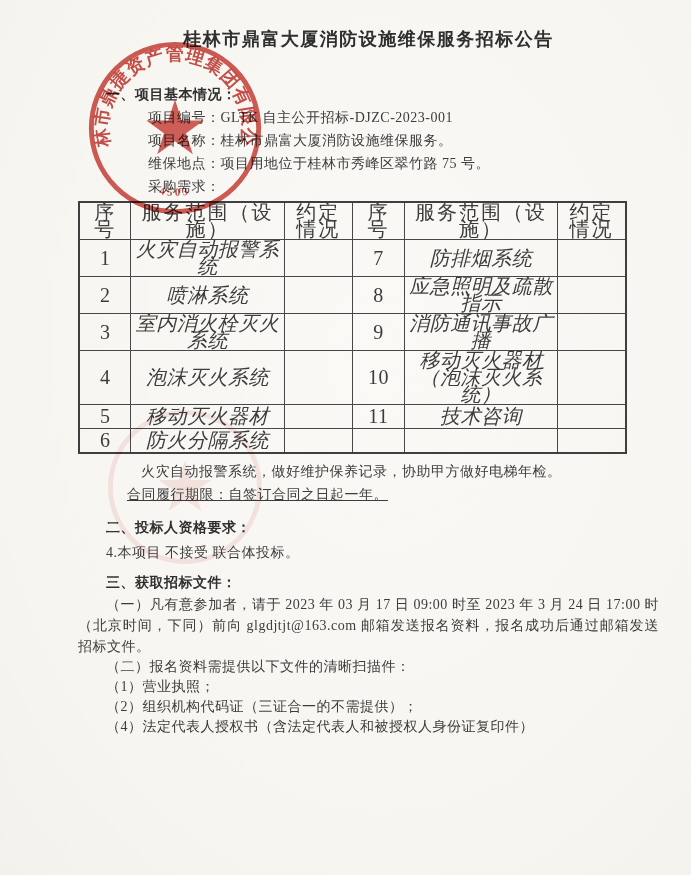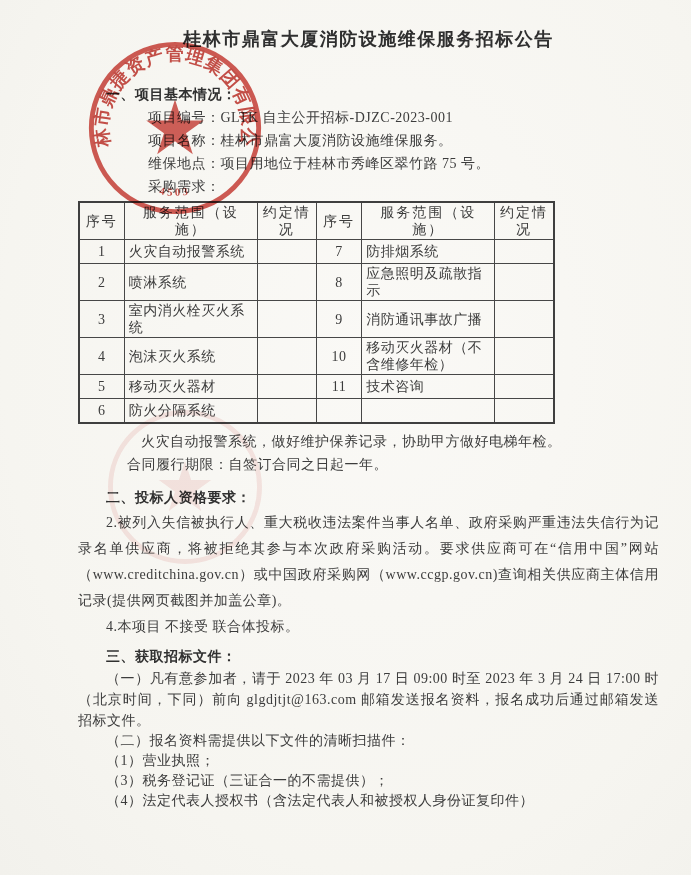--- a/index.html
+++ b/index.html
@@ -18,46 +18,46 @@
     padding:28px 32px 0 78px;
   }
   .title {
     margin:0; text-align:center;
     font-size:18px; font-weight:bold; color:#2f2f2f;
     letter-spacing:1.5px; line-height:22px;
   }
   p { margin:0; line-height:23px; text-align:justify; }
   .h { font-weight:bold; color:#303030; text-indent:2em; }
   .ind2 { text-indent:2em; }
-  .ind35 { text-indent:3.5em; }
+  .ind35 { text-indent:3.5em;text-decoration:underline; }
   .ind45 { text-indent:4.5em; }
   .ind5 { text-indent:5em; }
   .s1-h { margin-top:34px; line-height:22px; }
   .s1 p.line { line-height:23px; }
   table.svc {
     border-collapse:collapse;
-    width:477px;
+    width:549px;
     margin-top:3px;
     table-layout:fixed;
-    font-size:14px;
+    font-size:20px;
     color:#3c3c3c;
   }
   table.svc th, table.svc td {
     border:1px solid #474747;
     font-weight:normal;
     padding:1px 4px;
     line-height:17px;
     letter-spacing:0.5px;
     overflow:hidden;
   }
   table.svc { border:2px solid #3f3f3f; }
   table.svc th { height:26px; text-align:center; letter-spacing:2px; }
   table.svc td { height:21px; }
   td.c { text-align:center; }
-  td.l { text-align:left; padding-left:8px; }
+  td.l { text-align:center; padding-left:8px;font-style:italic; }
   .after1 { margin-top:6px; }
   .s2-h { margin-top:9px; line-height:25px; }
   .s2 p.para { line-height:26px; }
   .s3-h { margin-top:6px; line-height:22px; }
   .s3 p.para { line-height:21px; }
   .s3 p.item { line-height:20px; }
   
   .seal {
     position:absolute;
     mix-blend-mode:multiply;
@@ -125,21 +125,21 @@
         <td class="c"></td>
         <td class="c">9</td>
         <td class="l">消防通讯事故广播</td>
         <td class="c"></td>
       </tr>
       <tr>
         <td class="c">4</td>
         <td class="l">泡沫灭火系统</td>
         <td class="c"></td>
         <td class="c">10</td>
-        <td class="l">移动灭火器材（不含维修年检）</td>
+        <td class="l">移动灭火器材（泡沫灭火系统）</td>
         <td class="c"></td>
       </tr>
       <tr>
         <td class="c">5</td>
         <td class="l">移动灭火器材</td>
         <td class="c"></td>
         <td class="c">11</td>
         <td class="l">技术咨询</td>
         <td class="c"></td>
       </tr>
@@ -152,30 +152,29 @@
         <td class="c"></td>
       </tr>
     </tbody>
   </table>
 
   <p class="after1 ind45">火灾自动报警系统，做好维护保养记录，协助甲方做好电梯年检。</p>
   <p class="ind35">合同履行期限：自签订合同之日起一年。</p>
 
   <div class="s2">
     <p class="h s2-h">二、投标人资格要求：</p>
-    <p class="para ind2">2.被列入失信被执行人、重大税收违法案件当事人名单、政府采购严重违法失信行为记录名单供应商，将被拒绝其参与本次政府采购活动。要求供应商可在“信用中国”网站（www.creditchina.gov.cn）或中国政府采购网（www.ccgp.gov.cn)查询相关供应商主体信用记录(提供网页截图并加盖公章)。</p>
     <p class="para ind2">4.本项目 不接受 联合体投标。</p>
   </div>
 
   <div class="s3">
     <p class="h s3-h">三、获取招标文件：</p>
     <p class="para ind2">（一）凡有意参加者，请于 2023 年 03 月 17 日 09:00 时至 2023 年 3 月 24 日 17:00 时（北京时间，下同）前向 glgdjtjt@163.com 邮箱发送报名资料，报名成功后通过邮箱发送招标文件。</p>
     <p class="item ind2">（二）报名资料需提供以下文件的清晰扫描件：</p>
     <p class="item ind2">（1）营业执照；</p>
-    <p class="item ind2">（3）税务登记证（三证合一的不需提供）；</p>
+    <p class="item ind2">（2）组织机构代码证（三证合一的不需提供）；</p>
     <p class="item ind2">（4）法定代表人授权书（含法定代表人和被授权人身份证复印件）</p>
   </div>
 
   <div class="seal seal-main">
     <svg viewBox="0 0 200 200">
       <defs>
         <path id="sealTopArc" d="M 28.6,126 A 76,76 0 1 1 171.4,126" fill="none"></path>
         <path id="sealBottomArc" d="M 50,158 A 78,78 0 0 0 150,158" fill="none"></path>
       </defs>
       <circle cx="100" cy="100" r="94" fill="none" stroke="#cb443d" stroke-width="5.5" opacity="0.95"></circle>

